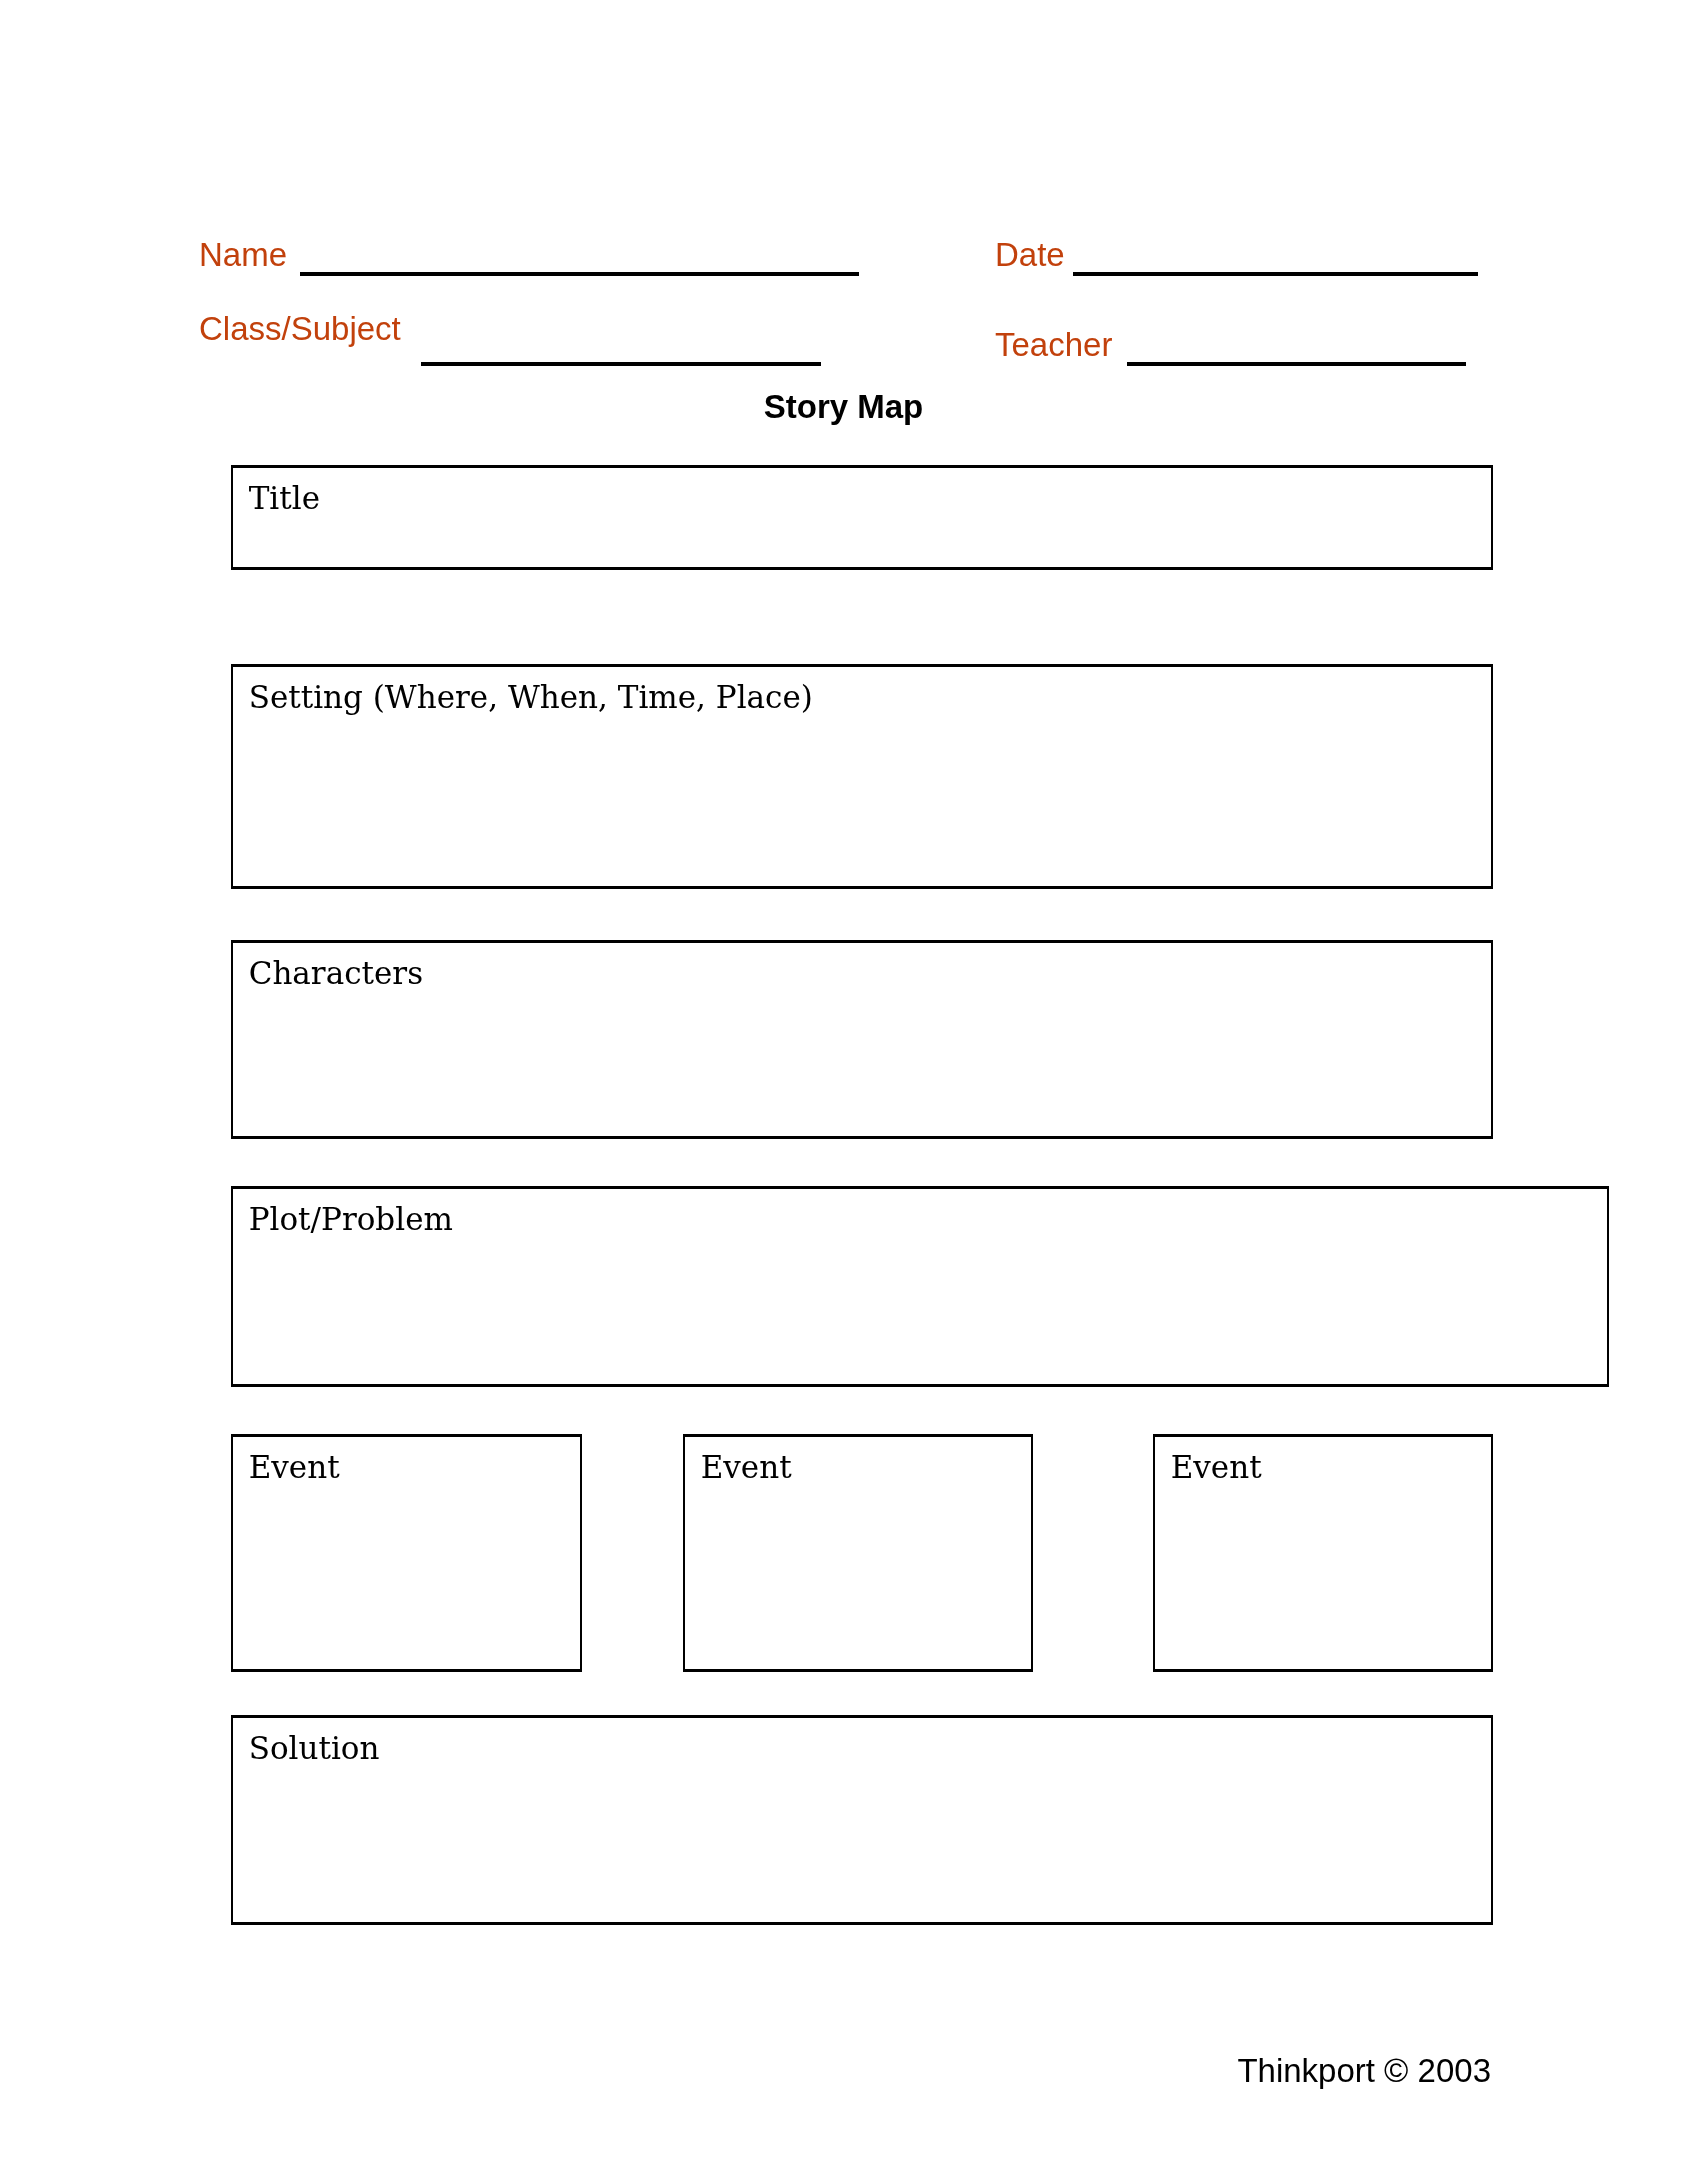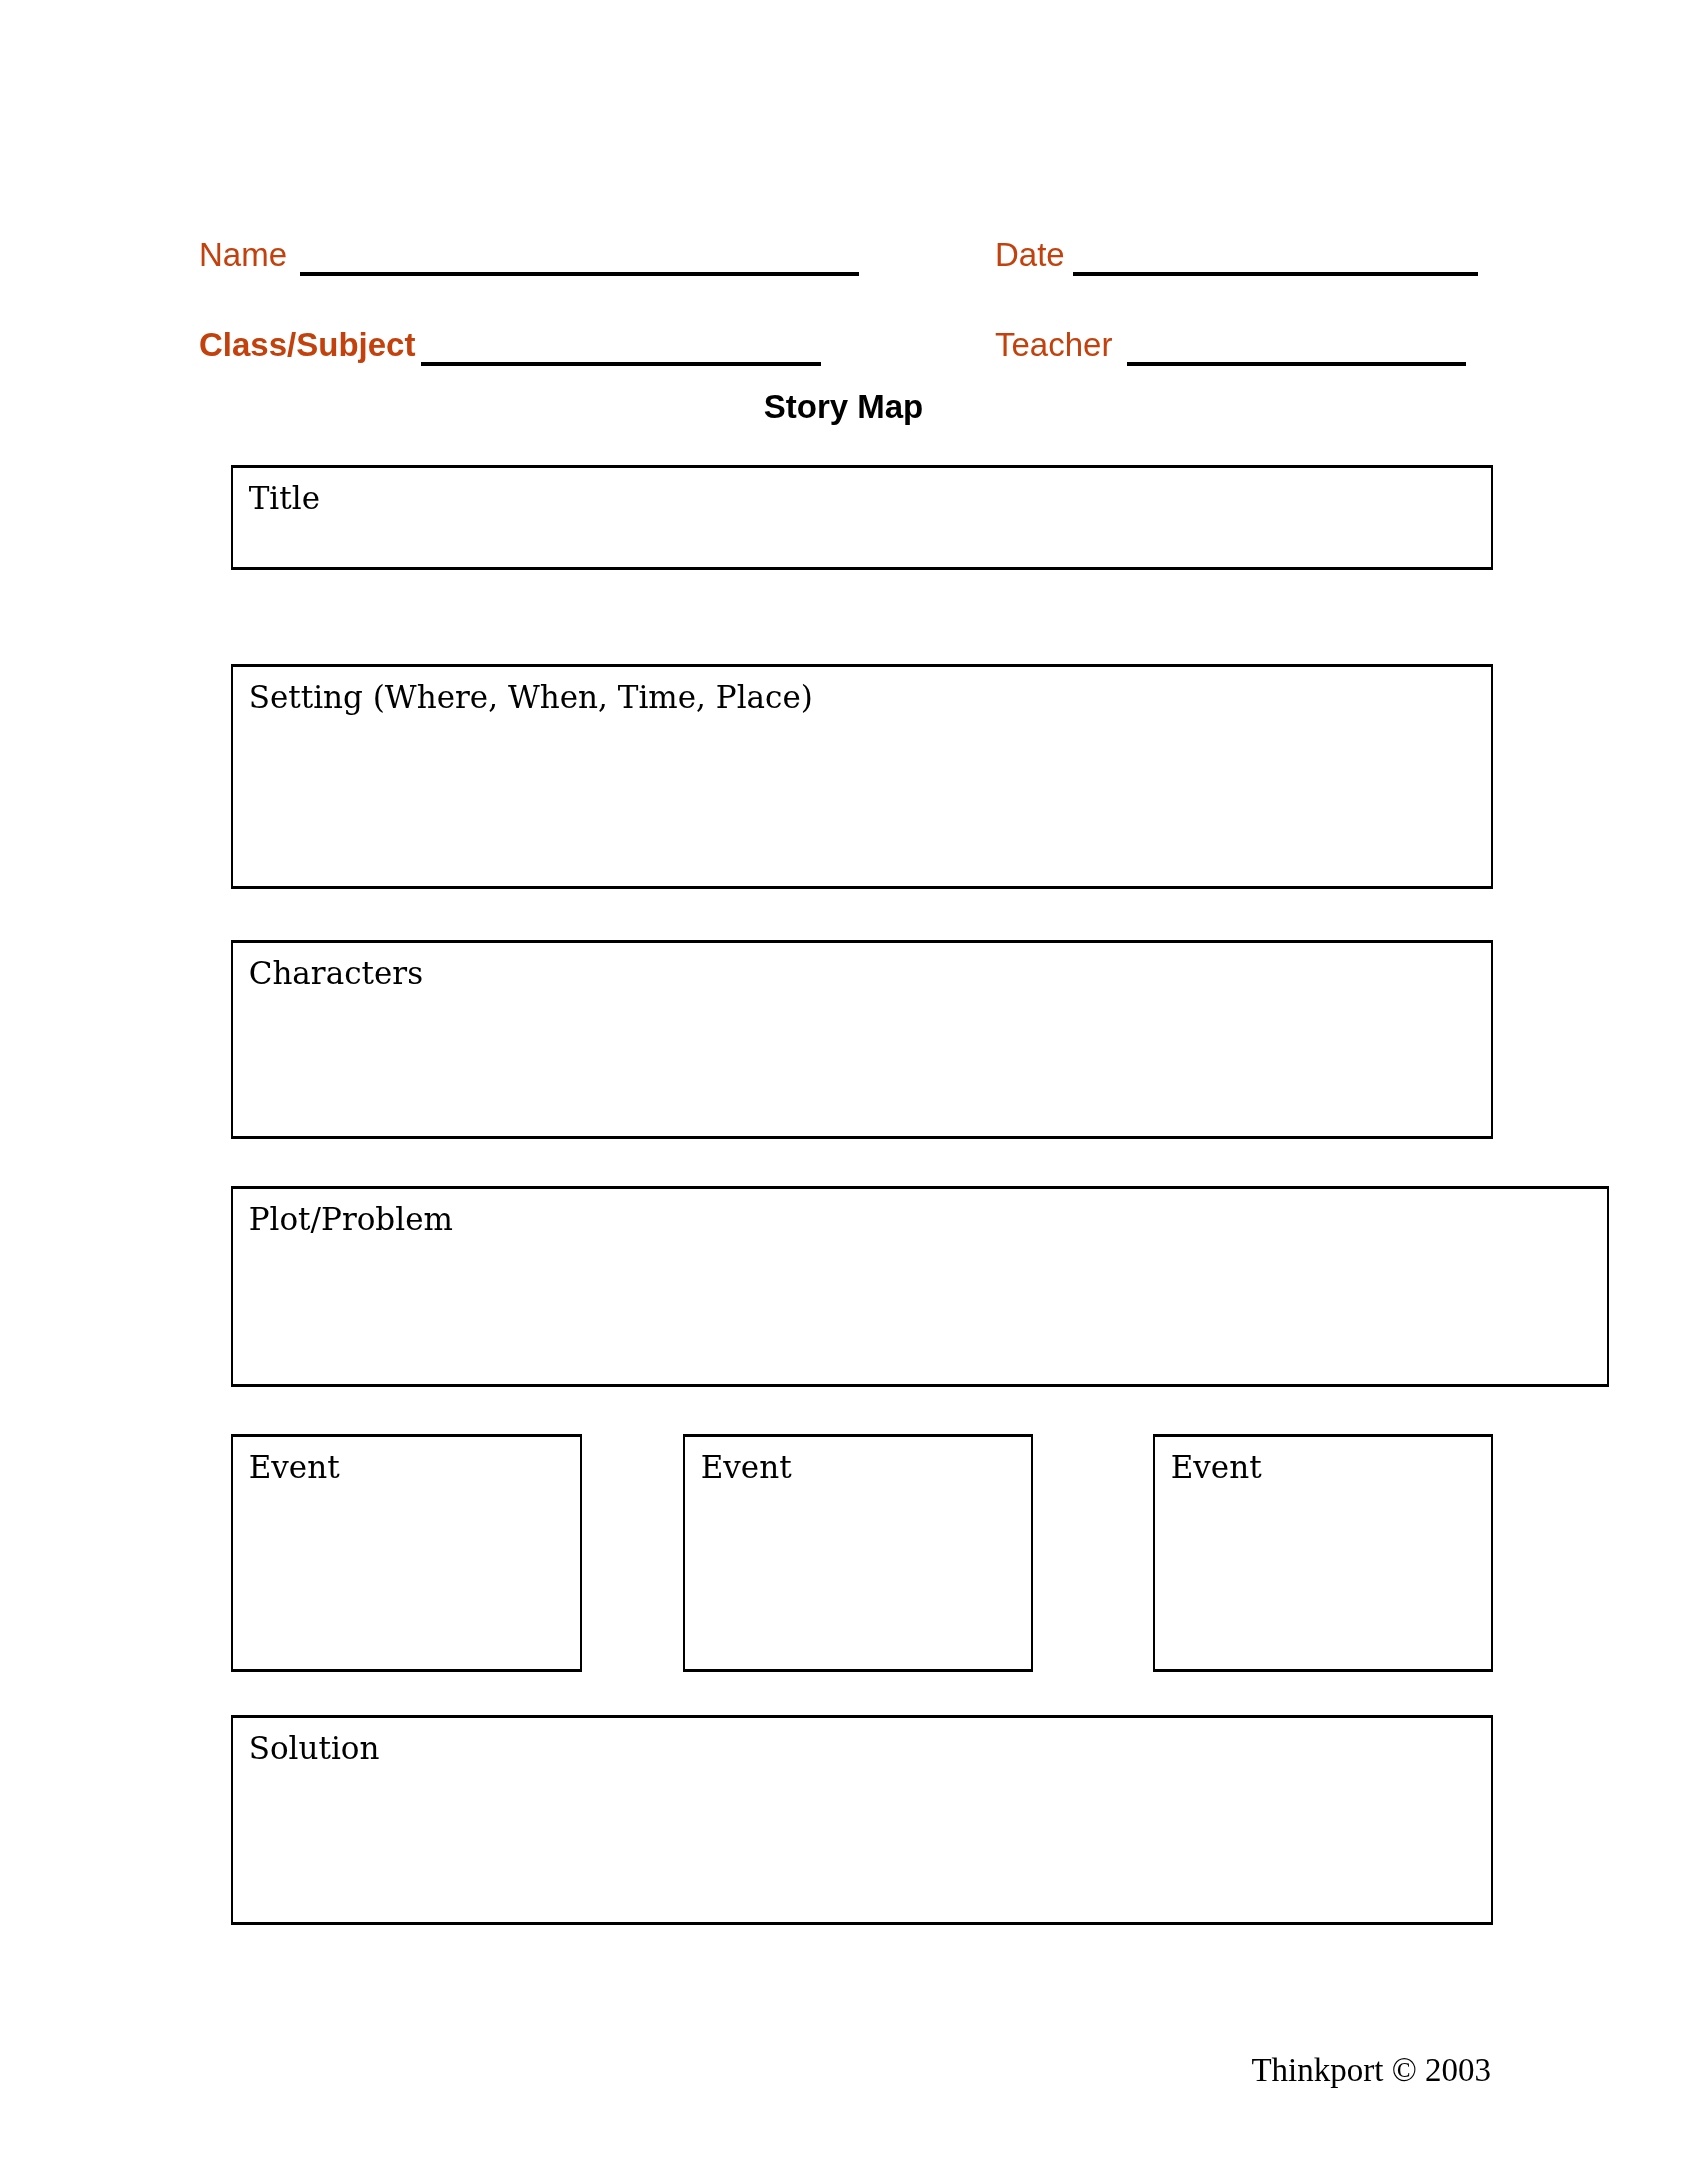--- a/index.html
+++ b/index.html
@@ -70,39 +70,39 @@
   .box-plot       { left: 231px; top: 1186px; width: 1378px; height: 201px; }
   .box-event-1    { left: 231px; top: 1434px; width: 351px;  height: 238px; }
   .box-event-2    { left: 683px; top: 1434px; width: 350px;  height: 238px; }
   .box-event-3    { left: 1153px;top: 1434px; width: 340px;  height: 238px; }
   .box-solution   { left: 231px; top: 1715px; width: 1262px; height: 210px; }
 
   .footer-credit {
     position: absolute;
     right: 196px;
     top: 2054px;
-    font-family: Liberation Serif, serif;
+    font-family: Liberation Sans, sans-serif;
     font-size: 33px;
     line-height: 1;
     color: #000000;
     white-space: nowrap;
   }
 </style>
 </head>
 <body>
 
 <div class="page">
 
   <span class="field-label" style="left:199px; top:238px;">Name</span>
   <div class="blank-line" style="left:300px; top:272px; width:559px;"></div>
 
   <span class="field-label" style="left:995px; top:238px;">Date</span>
   <div class="blank-line" style="left:1073px; top:272px; width:405px;"></div>
 
-  <span class="field-label" style="left:199px; top:328px;font-weight:bold;">Class/Subject</span>
+  <span class="field-label" style="left:199px; top:312px;">Class/Subject</span>
   <div class="blank-line" style="left:421px; top:362px; width:400px;"></div>
 
   <span class="field-label" style="left:995px; top:328px;">Teacher</span>
   <div class="blank-line" style="left:1127px; top:362px; width:339px;"></div>
 
   <div class="page-title">Story Map</div>
 
   <div class="wbox box-title">
     <span class="wbox-label">Title</span>
   </div>

